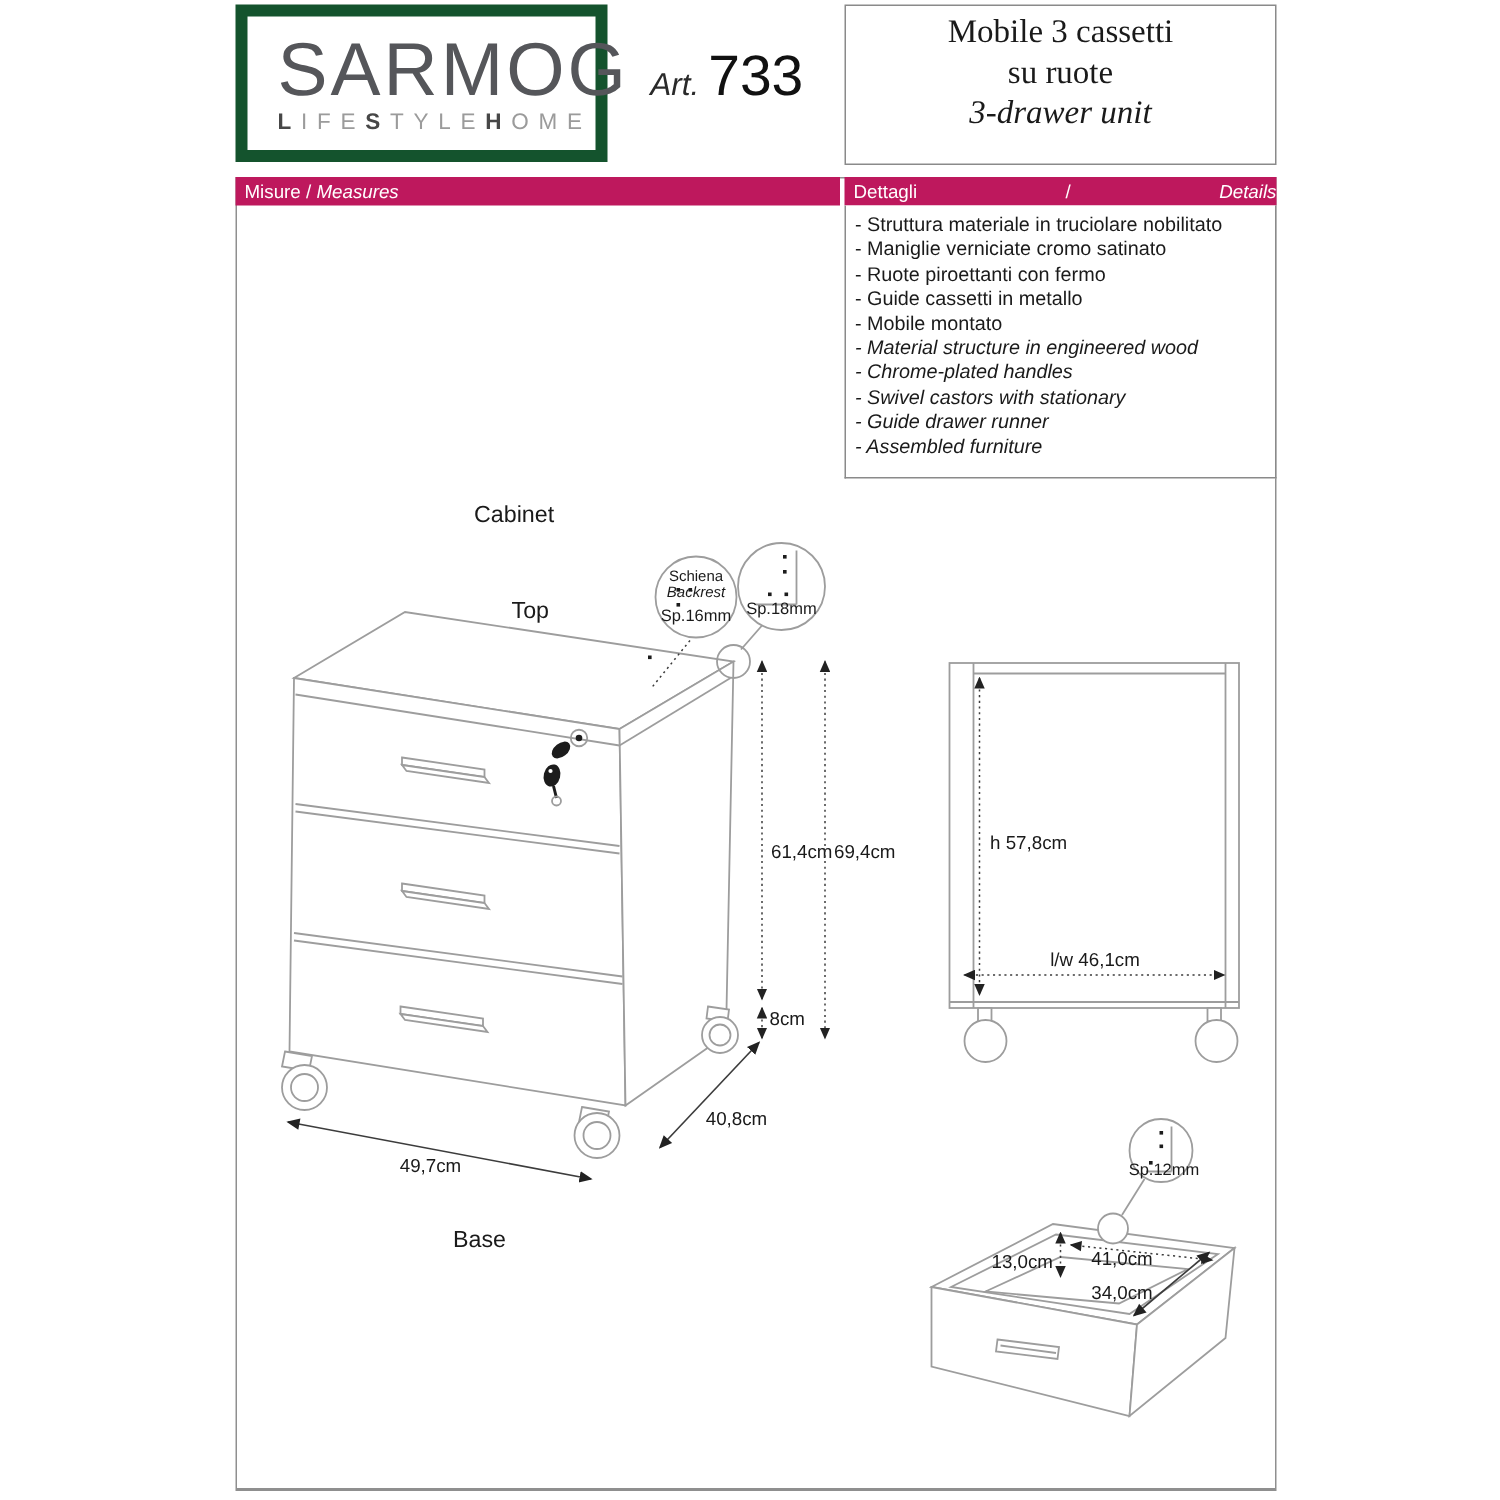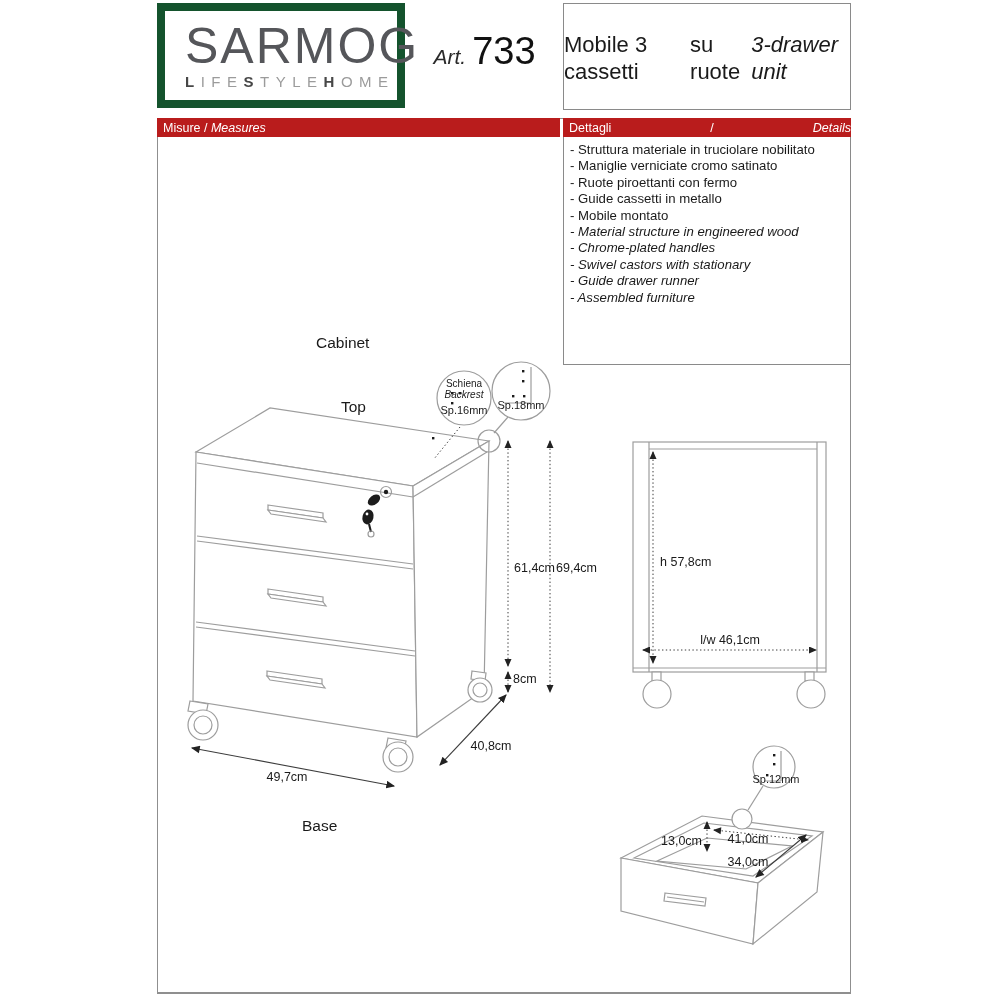--- a/index.html
+++ b/index.html
@@ -11,34 +11,34 @@
             display:flex;flex-direction:column;justify-content:center;padding-left:20px;}
   .brand{font-size:50px;letter-spacing:2px;color:#55565a;line-height:50px;}
   .tagline{margin-top:2px;font-size:15px;letter-spacing:6.5px;color:#9b9b9b;}
   .tagline b{color:#474747;}
   .art{position:absolute;left:412px;top:30px;width:145px;height:50px;
        display:flex;align-items:baseline;justify-content:center;}
   .art-label{font-style:italic;font-size:21px;color:#2a2a2a;margin-right:6px;}
   .art-number{font-weight:normal;font-size:38px;color:#111;}
   .title-box{position:absolute;left:563px;top:3px;width:288px;height:107px;
              border:1.5px solid #8a8a8a;box-sizing:border-box;background:#fff;
-             display:flex;flex-direction:row;align-items:center;justify-content:flex-start;
-             padding-top:3px;}
+             display:flex;flex-direction:column;align-items:center;justify-content:flex-start;
+             padding-top:3px;font-family:Liberation Serif, serif;}
   .title-box div{font-size:22px;line-height:27px;}
   .title-en{font-style:italic;}
   
   .measures-frame{position:absolute;left:157px;top:118px;width:694px;height:876px;
                   border:1.5px solid #8f8f8f;border-bottom:2.5px solid #8f8f8f;box-sizing:border-box;}
-  .bar{position:absolute;height:19px;background:#b91c1c;color:#fff;font-size:12.5px;
+  .bar{position:absolute;height:19px;background:#be185d;color:#fff;font-size:12.5px;
        display:flex;align-items:center;padding-left:6px;box-sizing:border-box;}
   .bar .en{font-style:italic;}
   .bar .sep{white-space:pre;}
   .bar-measures{left:157px;top:118px;width:403px;}
   .bar-details{left:563px;top:118px;width:288px;justify-content:space-between;}
-  .details-panel{position:absolute;left:563px;top:137px;width:288px;height:228px;
+  .details-panel{position:absolute;left:563px;top:137px;width:288px;height:182px;
                  border:1px solid #8a8a8a;border-top:none;box-sizing:border-box;background:#fff;
                  padding:5px 0 0 6px;}
   .detail-item{font-size:13.2px;line-height:16.4px;white-space:nowrap;}
   .detail-item.en{font-style:italic;}
   
   svg.drawing{position:absolute;left:0;top:0;pointer-events:none;}
   svg text{font-family:"Liberation Sans",sans-serif;fill:#1a1a1a;}
   .lbl{font-size:15.5px;}
   .dim{font-size:12.5px;}
   .co{font-size:10px;}

